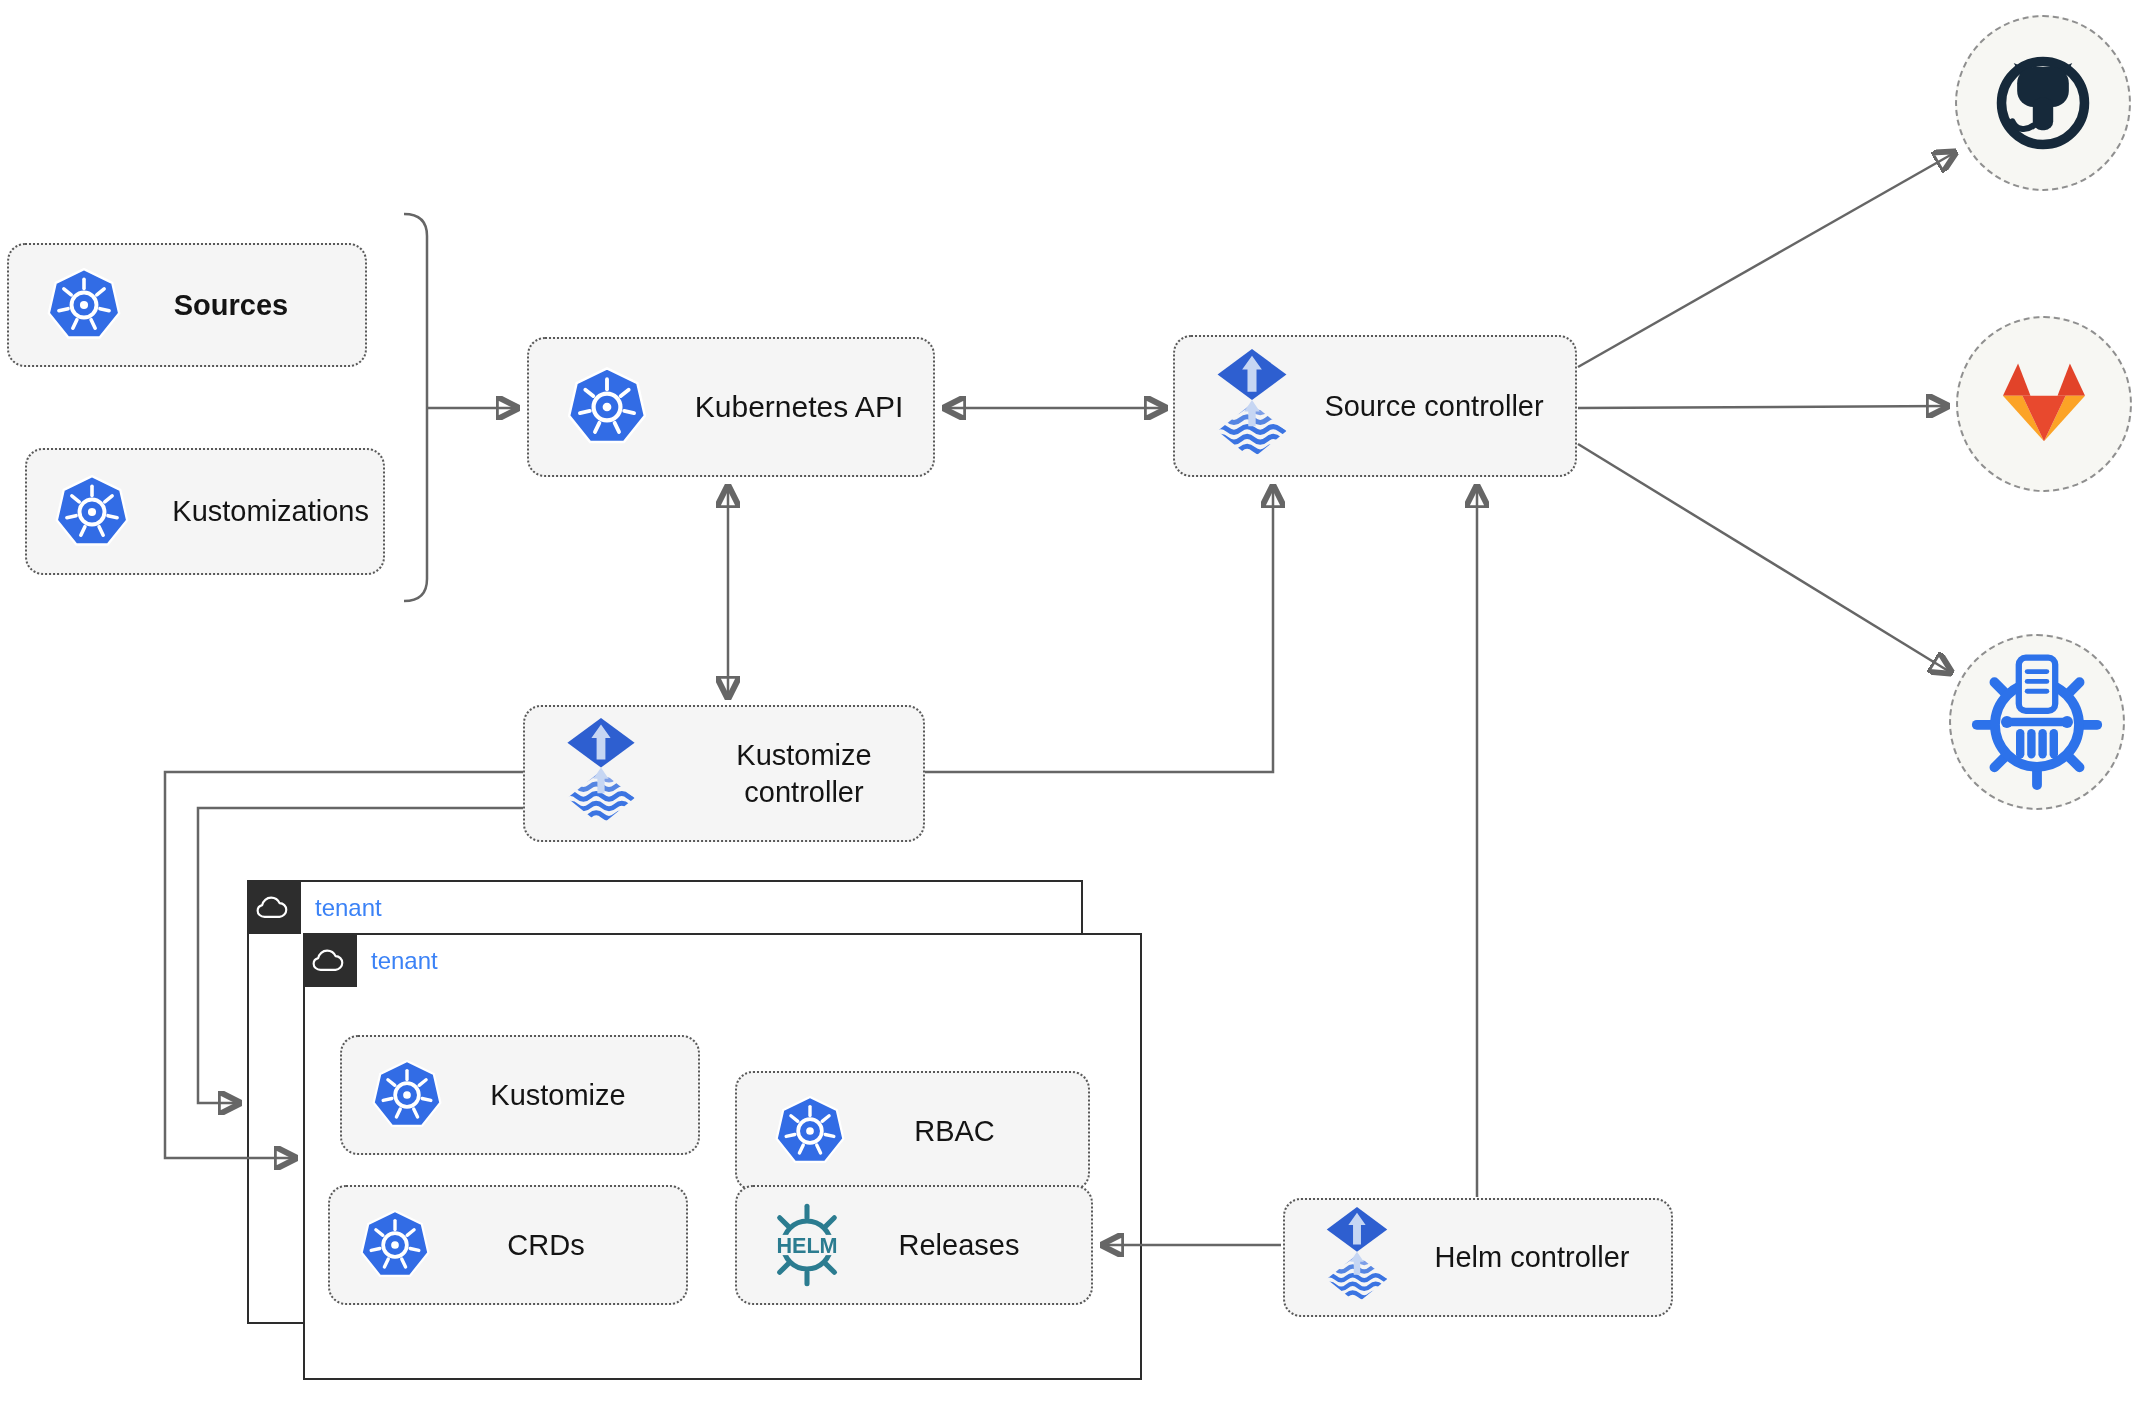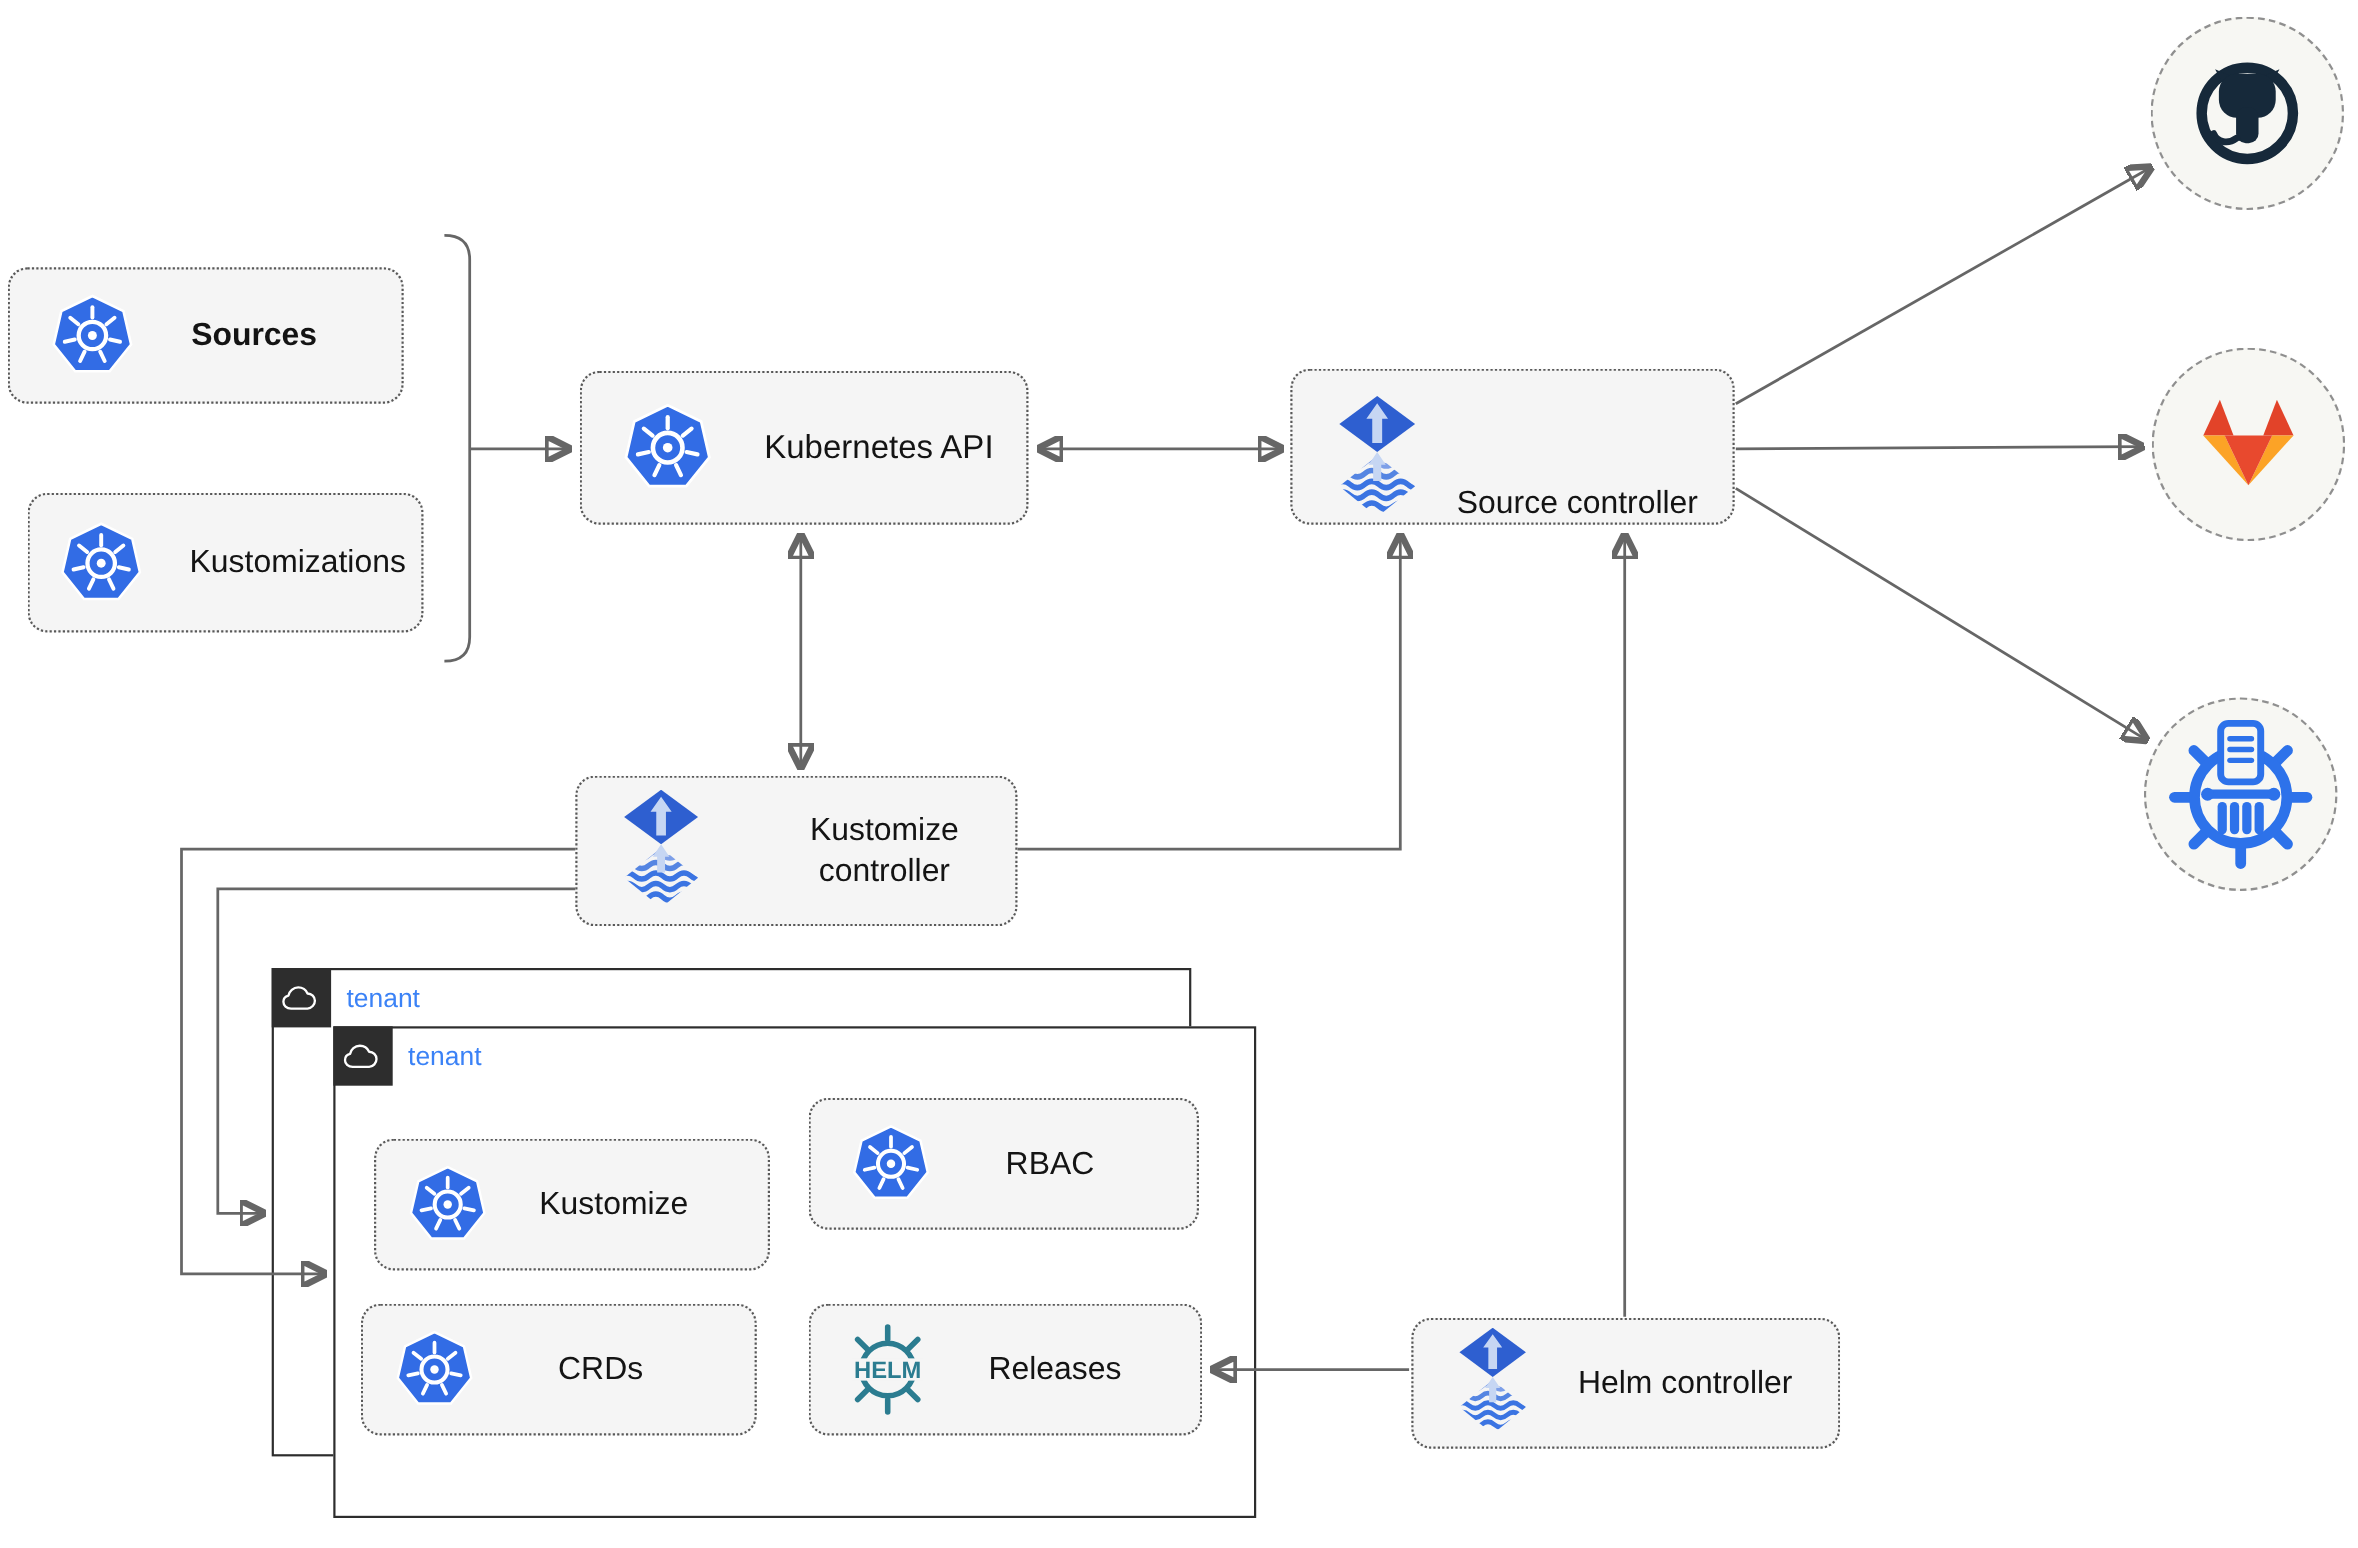--- a/index.html
+++ b/index.html
@@ -180,21 +180,21 @@
 
   <div class="node" style="left:527px;top:337px;width:408px;height:140px;gap:42px;">
     <span class="icon">
       <svg width="84" height="84">
           <use href="#k8s"></use>
         </svg>
       </span>
     <span class="label" style="font-size:30px;">Kubernetes API</span>
   </div>
 
-  <div class="node node--controller" style="left:1173px;top:335px;width:404px;height:142px;align-items:flex-end;">
+  <div class="node node--controller" style="left:1173px;top:335px;width:404px;height:142px;">
     <span class="icon">
       <svg width="82" height="115">
           <use href="#flux"></use>
         </svg>
       </span>
     <span class="label">Source controller</span>
   </div>
 
   <div class="node node--controller" style="left:523px;top:705px;width:402px;height:137px;gap:44px;">
     <span class="icon">
@@ -216,21 +216,21 @@
 
   <div class="node" style="left:340px;top:1035px;width:360px;height:120px;">
     <span class="icon" style="margin-left:28px;">
       <svg width="74" height="74">
           <use href="#k8s"></use>
         </svg>
       </span>
     <span class="label">Kustomize</span>
   </div>
 
-  <div class="node" style="left:735px;top:998px;width:355px;height:120px;justify-content:space-between;">
+  <div class="node" style="left:735px;top:1071px;width:355px;height:120px;justify-content:space-between;">
     <span class="icon">
       <svg width="74" height="74">
           <use href="#k8s"></use>
         </svg>
       </span>
     <span class="label">RBAC</span>
   </div>
 
   <div class="node" style="left:328px;top:1185px;width:360px;height:120px;">
     <span class="icon" style="margin-left:28px;">

